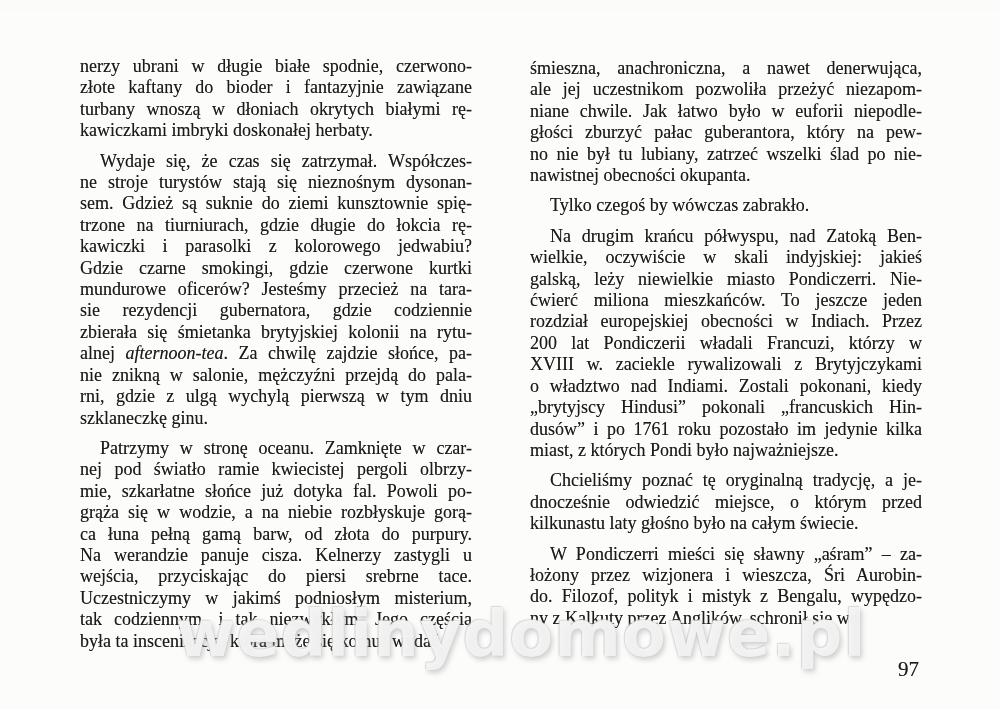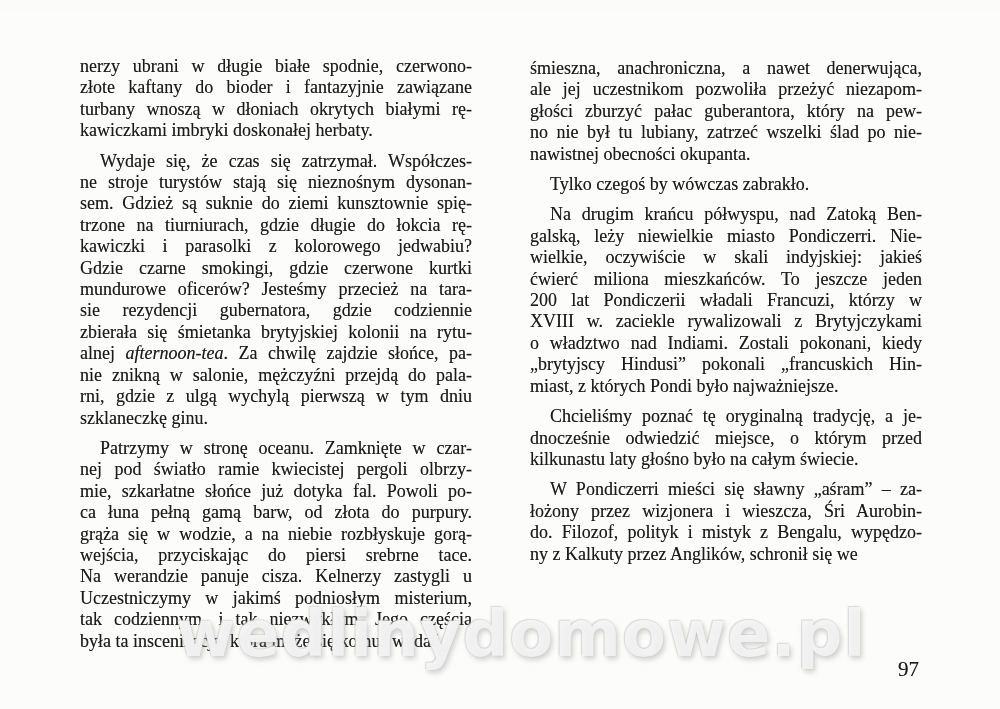--- a/index.html
+++ b/index.html
@@ -78,49 +78,52 @@
         <div class="line">zbierała się śmietanka brytyjskiej kolonii na rytu-</div>
         <div class="line"><span>alnej </span><em>afternoon-tea</em><span>. Za chwilę zajdzie słońce, pa-</span></div>
         <div class="line">nie znikną w salonie, mężczyźni przejdą do pala-</div>
         <div class="line">rni, gdzie z ulgą wychylą pierwszą w tym dniu</div>
         <div class="line last">szklaneczkę ginu.</div>
       </div>
       <div class="para">
         <div class="line indent">Patrzymy w stronę oceanu. Zamknięte w czar-</div>
         <div class="line">nej pod światło ramie kwiecistej pergoli olbrzy-</div>
         <div class="line">mie, szkarłatne słońce już dotyka fal. Powoli po-</div>
+        <div class="line">grąża się w wodzie, a na niebie rozbłyskuje gorą-</div>
         <div class="line">ca łuna pełną gamą barw, od złota do purpury.</div>
-        <div class="line">grąża się w wodzie, a na niebie rozbłyskuje gorą-</div>
+        <div class="line">Na werandzie panuje cisza. Kelnerzy zastygli u</div>
         <div class="line">wejścia, przyciskając do piersi srebrne tace.</div>
-        <div class="line">Na werandzie panuje cisza. Kelnerzy zastygli u</div>
         <div class="line">Uczestniczymy w jakimś podniosłym misterium,</div>
         <div class="line">tak codziennym, i tak niezwykłym. Jego częścią</div>
         <div class="line last">była ta inscenizacja, która może się komuś wydać</div>
       </div>
     </div>
   <div class="column col-right">
       <div class="para">
         <div class="line">śmieszna, anachroniczna, a nawet denerwująca,</div>
         <div class="line">ale jej uczestnikom pozwoliła przeżyć niezapom-</div>
+        <div class="line">niane chwile. Jak łatwo było w euforii niepodle-</div>
         <div class="line">głości zburzyć pałac guberantora, który na pew-</div>
         <div class="line">no nie był tu lubiany, zatrzeć wszelki ślad po nie-</div>
         <div class="line last">nawistnej obecności okupanta.</div>
       </div>
       <div class="para">
         <div class="line last indent">Tylko czegoś by wówczas zabrakło.</div>
       </div>
       <div class="para">
         <div class="line indent">Na drugim krańcu półwyspu, nad Zatoką Ben-</div>
+        <div class="line">wielkie, oczywiście w skali indyjskiej: jakieś</div>
         <div class="line">galską, leży niewielkie miasto Pondiczerri. Nie-</div>
-        <div class="line">wielkie, oczywiście w skali indyjskiej: jakieś</div>
         <div class="line">ćwierć miliona mieszkańców. To jeszcze jeden</div>
+        <div class="line">rozdział europejskiej obecności w Indiach. Przez</div>
         <div class="line">200 lat Pondiczerii władali Francuzi, którzy w</div>
         <div class="line">XVIII w. zaciekle rywalizowali z Brytyjczykami</div>
         <div class="line">o władztwo nad Indiami. Zostali pokonani, kiedy</div>
         <div class="line">„brytyjscy Hindusi” pokonali „francuskich Hin-</div>
+        <div class="line">dusów” i po 1761 roku pozostało im jedynie kilka</div>
         <div class="line last">miast, z których Pondi było najważniejsze.</div>
       </div>
       <div class="para">
         <div class="line indent">Chcieliśmy poznać tę oryginalną tradycję, a je-</div>
         <div class="line">dnocześnie odwiedzić miejsce, o którym przed</div>
         <div class="line last">kilkunastu laty głośno było na całym świecie.</div>
       </div>
       <div class="para">
         <div class="line indent">W Pondiczerri mieści się sławny „aśram” – za-</div>
         <div class="line">łożony przez wizjonera i wieszcza, Śri Aurobin-</div>

